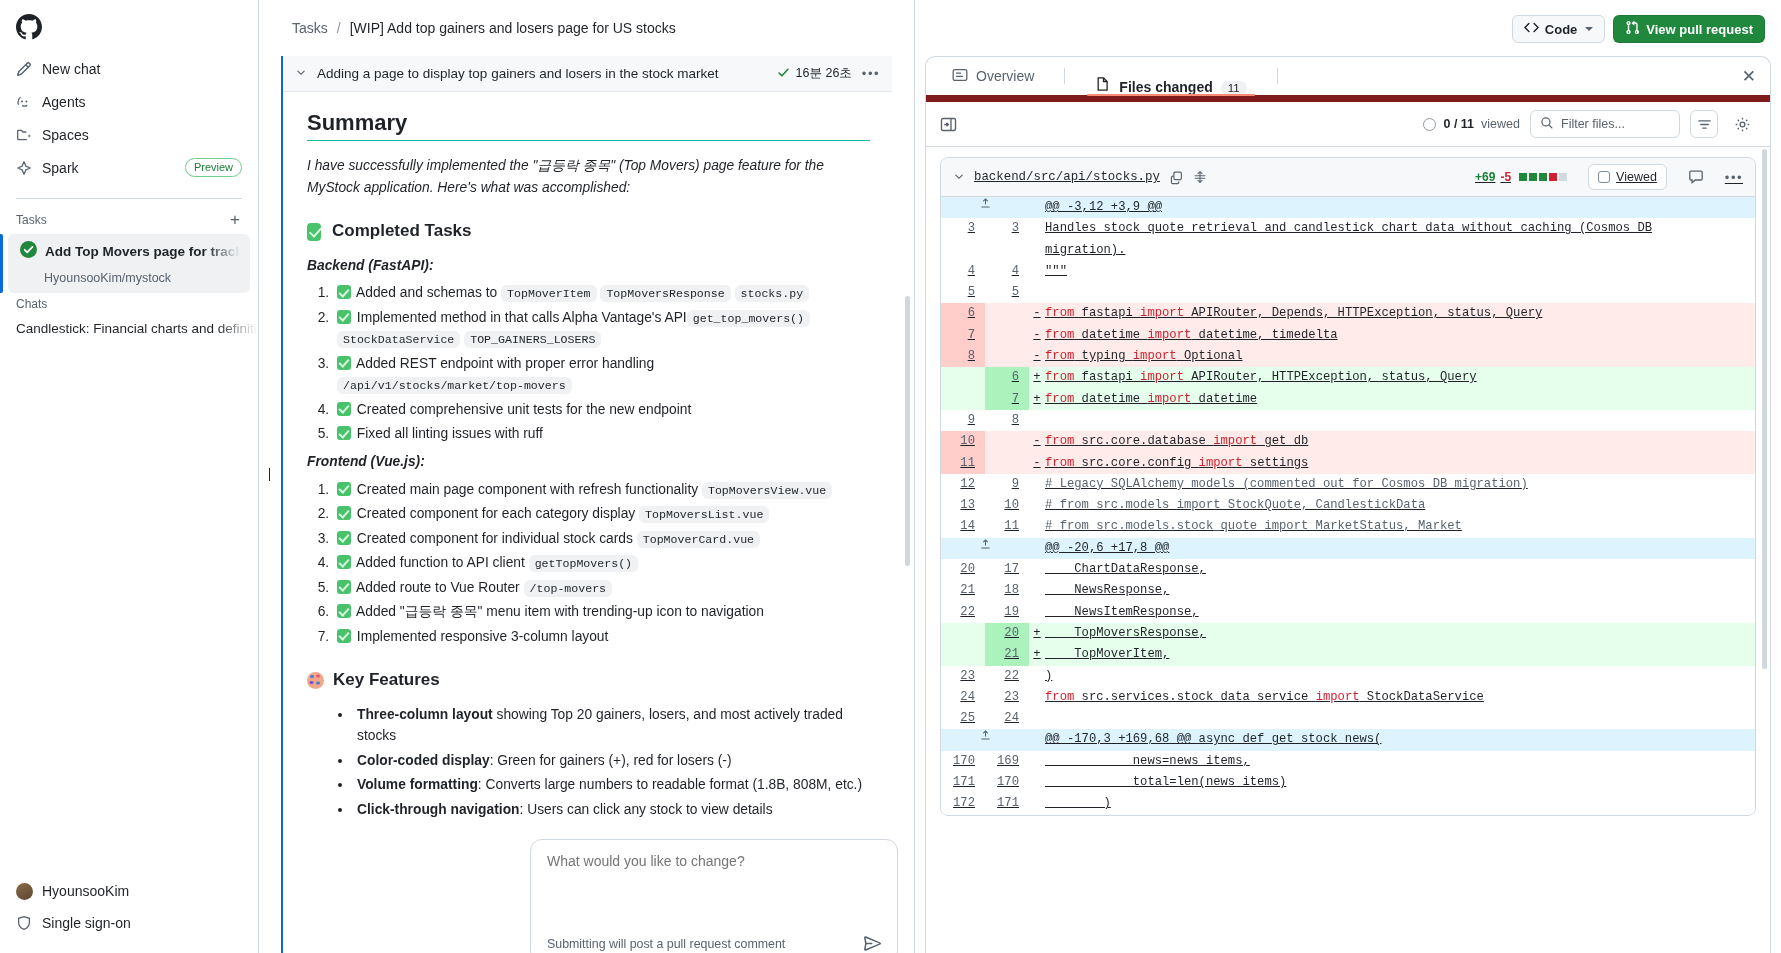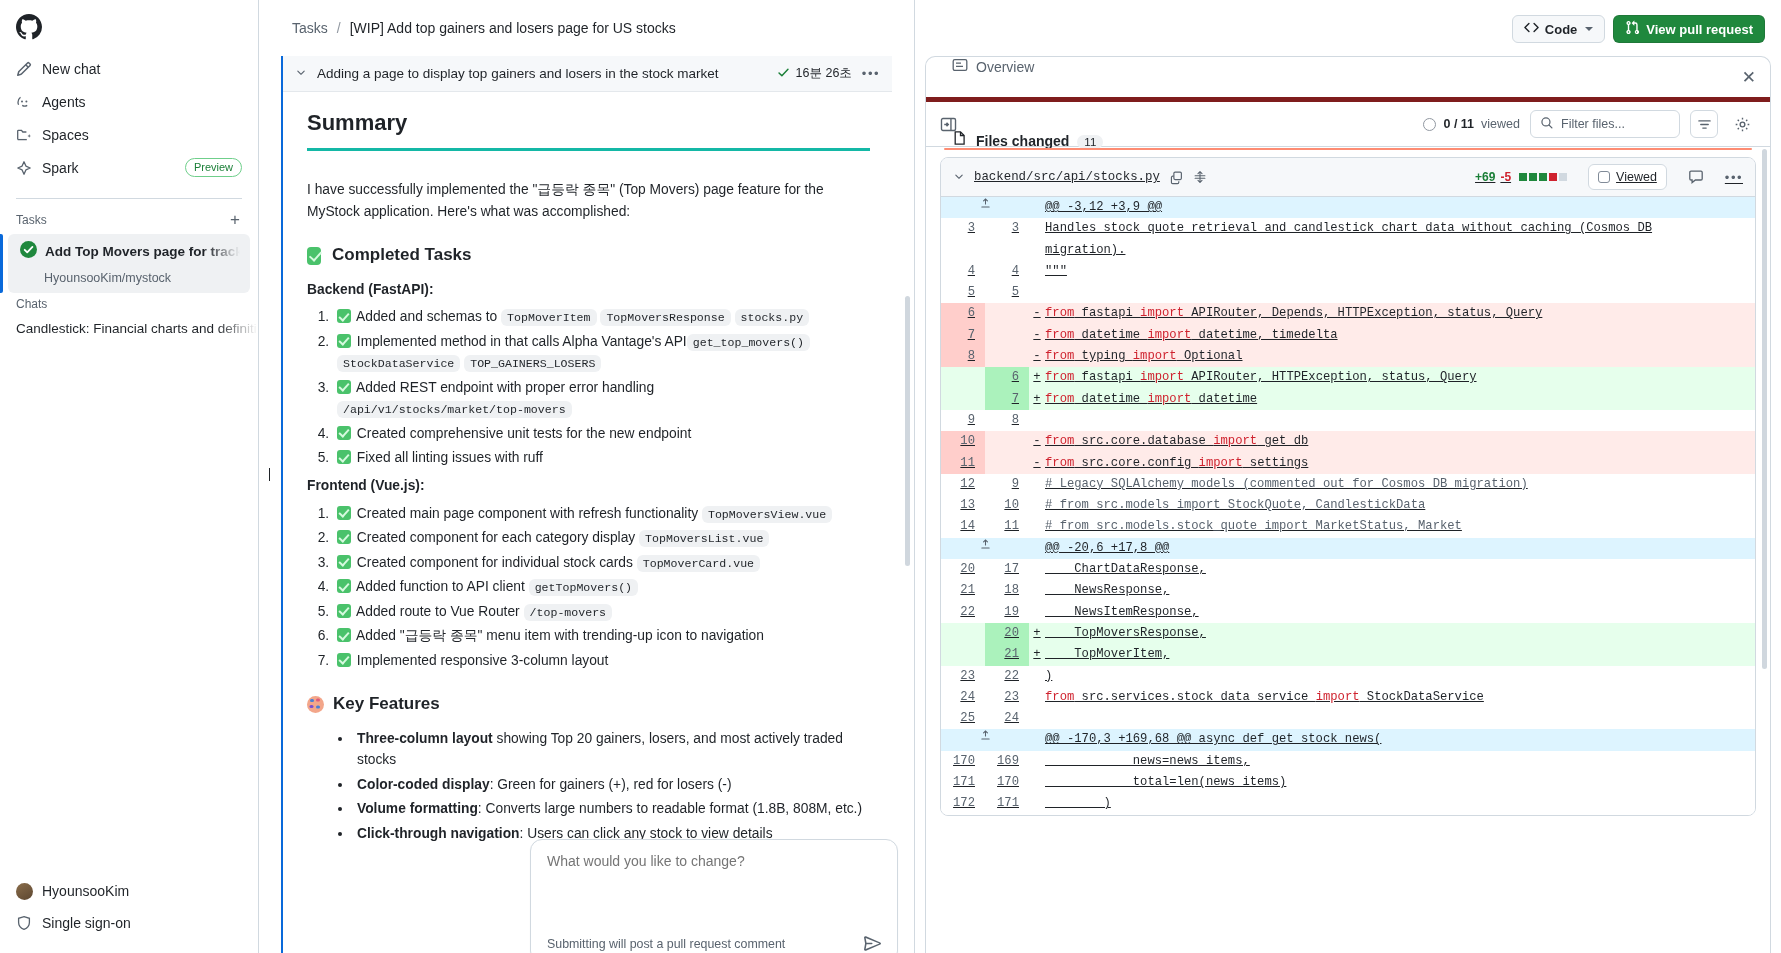--- a/index.html
+++ b/index.html
@@ -102,28 +102,28 @@
     font-size: 13.5px; color:#1f2328;
   }
   .chevron { color:#59636e; font-size:12px; width:12px; }
   .turn-title { flex:1 1 auto; white-space:nowrap; overflow:hidden; text-overflow:ellipsis; }
   .turn-status { display:flex; align-items:center; gap:6px; font-size:12.5px; color:#1f2328; }
   .check-green { color:#1a7f37; font-size:13px; }
   .kebab { color:#59636e; letter-spacing:1.5px; font-size:13px; cursor:pointer; }
 
   .md { padding: 14px 22px 0 24px; font-size: 13.8px; line-height: 1.56; color:#1f2328; }
   .md h1 {
-    font-size: 22px; font-weight: 600; padding-bottom: 8px;
-    border-bottom: 3px solid #14b8a6; margin-bottom: 28px;
+    font-size: 22px; font-weight: 600; padding-bottom: 0;
+    border-bottom: 1px solid #14b8a6; margin-bottom: 14px;
   }
   .md h2 {
     font-size: 17px; font-weight: 600; margin: 20px 0 10px 0;
     display:flex; align-items:center; gap:9px;
   }
-  .md p { margin: 2px 0; }
+  .md p { margin: 2px 0; font-style: italic; }
   .md .lead { margin-top: 0; }
   .md strong { font-weight: 600; }
   .md ol { margin: 6px 0 6px 26px; }
   .md ul { margin: 6px 0 6px 22px; }
   .md li { margin: 3px 0; padding-left: 4px; }
   .md ul li { list-style: disc; margin-left: 24px; }
   code.inline {
     font-family: "Liberation Mono", monospace;
     font-size: 11.6px; background:#eff1f3; color:#1f2328;
     padding: 2px 6px; border-radius: 6px; white-space: nowrap;
@@ -202,21 +202,21 @@
   .caret { border-left:4px solid transparent; border-right:4px solid transparent; border-top:4px solid #59636e; margin-left:2px; }
 
   .panel {
     position:absolute; left: 10px; right: 10px; top: 56px; bottom: 0;
     border: 1px solid #d1d9e0; border-bottom:none;
     border-radius: 10px 10px 0 0; background:#fff; overflow:hidden;
     display:flex; flex-direction:column;
   }
   .panel-tabs {
     height: 45px; display:flex; align-items:stretch; gap:16px;
-    border-bottom: 5px solid #7f1d1d; padding: 0 12px; position:relative;flex-direction:column;
+    border-bottom: 7px solid #7f1d1d; padding: 0 12px; position:relative;
   }
   .tab {
     display:flex; align-items:center; gap:8px; padding: 0 14px;
     font-size: 14px; color:#59636e; cursor:pointer; position:relative;
   }
   .tab.active { color:#1f2328; font-weight:600;align-items:flex-end; }
   .tab.active::after {
     content:""; position:absolute; left:6px; right:6px; bottom:-1px; height:2px;
     background:#fd8c73; border-radius:2px;
   }

